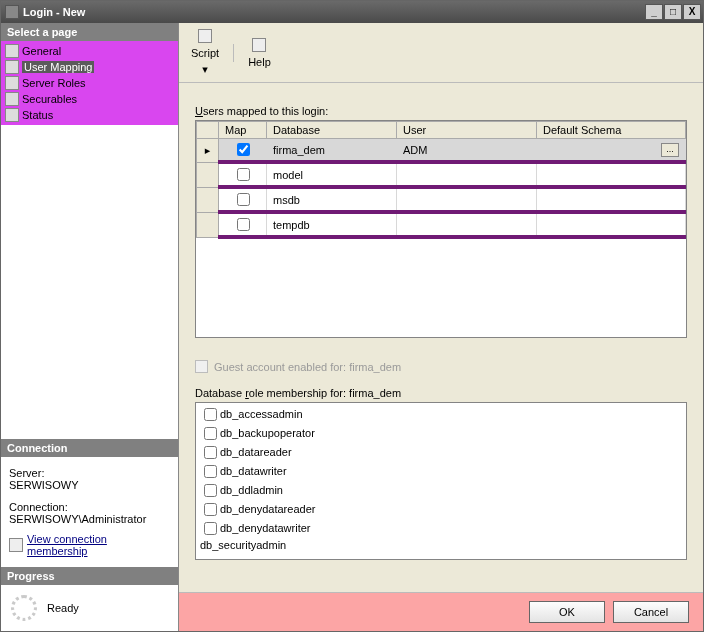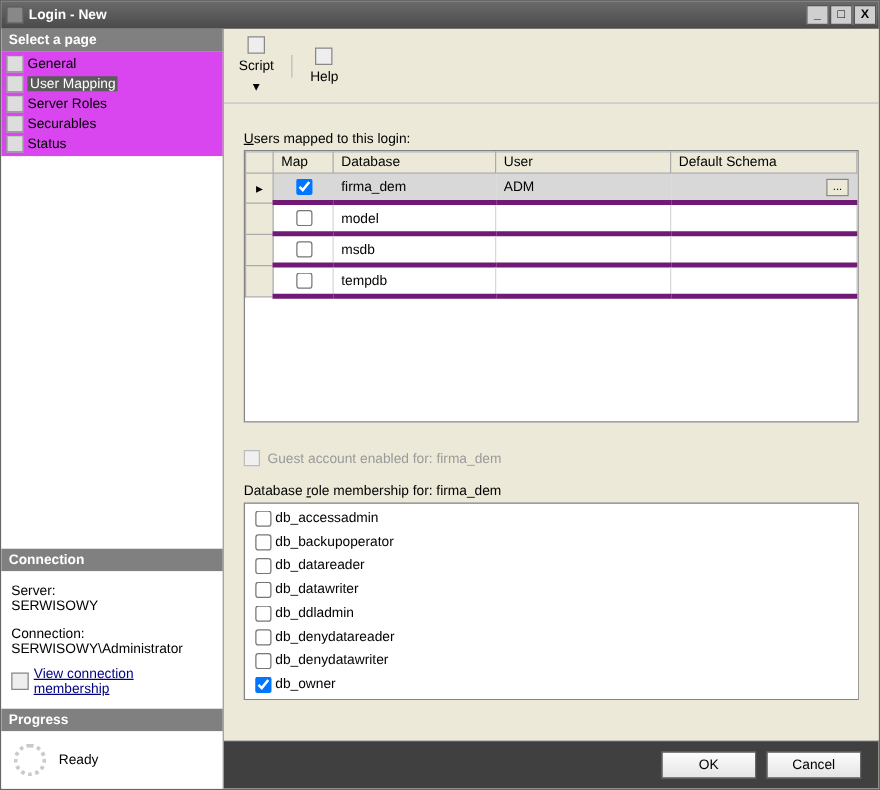--- a/index.html
+++ b/index.html
@@ -219,21 +219,21 @@
     display: flex; align-items: center; gap: 0;
     padding: 0 2px;
     line-height: 15px;
   }
   .footer {
     border-top: 1px solid #bbb;
     padding: 8px 14px;
     display: flex;
     justify-content: flex-end;
     gap: 8px;
-    background: #404040;
+    background: #fca5a5;
   }
   .btn {
     min-width: 76px;
     height: 22px;
     border: 1px solid #666;
     background: linear-gradient(#fdfdfd, #e4e4e4);
     font-size: 11px;
     cursor: default;
   }
   .underlined-letter { text-decoration: underline; }
@@ -408,24 +408,20 @@
               </div>
               <div class="roleitem">
                 <input type="checkbox" class="chk" style="">
                 <span>db_denydatareader</span>
               </div>
               <div class="roleitem">
                 <input type="checkbox" class="chk" style="">
                 <span>db_denydatawriter</span>
               </div>
               <div class="roleitem">
-                <input type="checkbox" class="chk" checked="" style="">
-                <span>db_owner</span>
-              </div>
-              <div class="roleitem">
                 <span>db_securityadmin</span>
               </div>
             </div>
         </div>
       </div>
 
       <div class="footer">
         <button class="btn">OK</button>
         <button class="btn">Cancel</button>
       </div>

